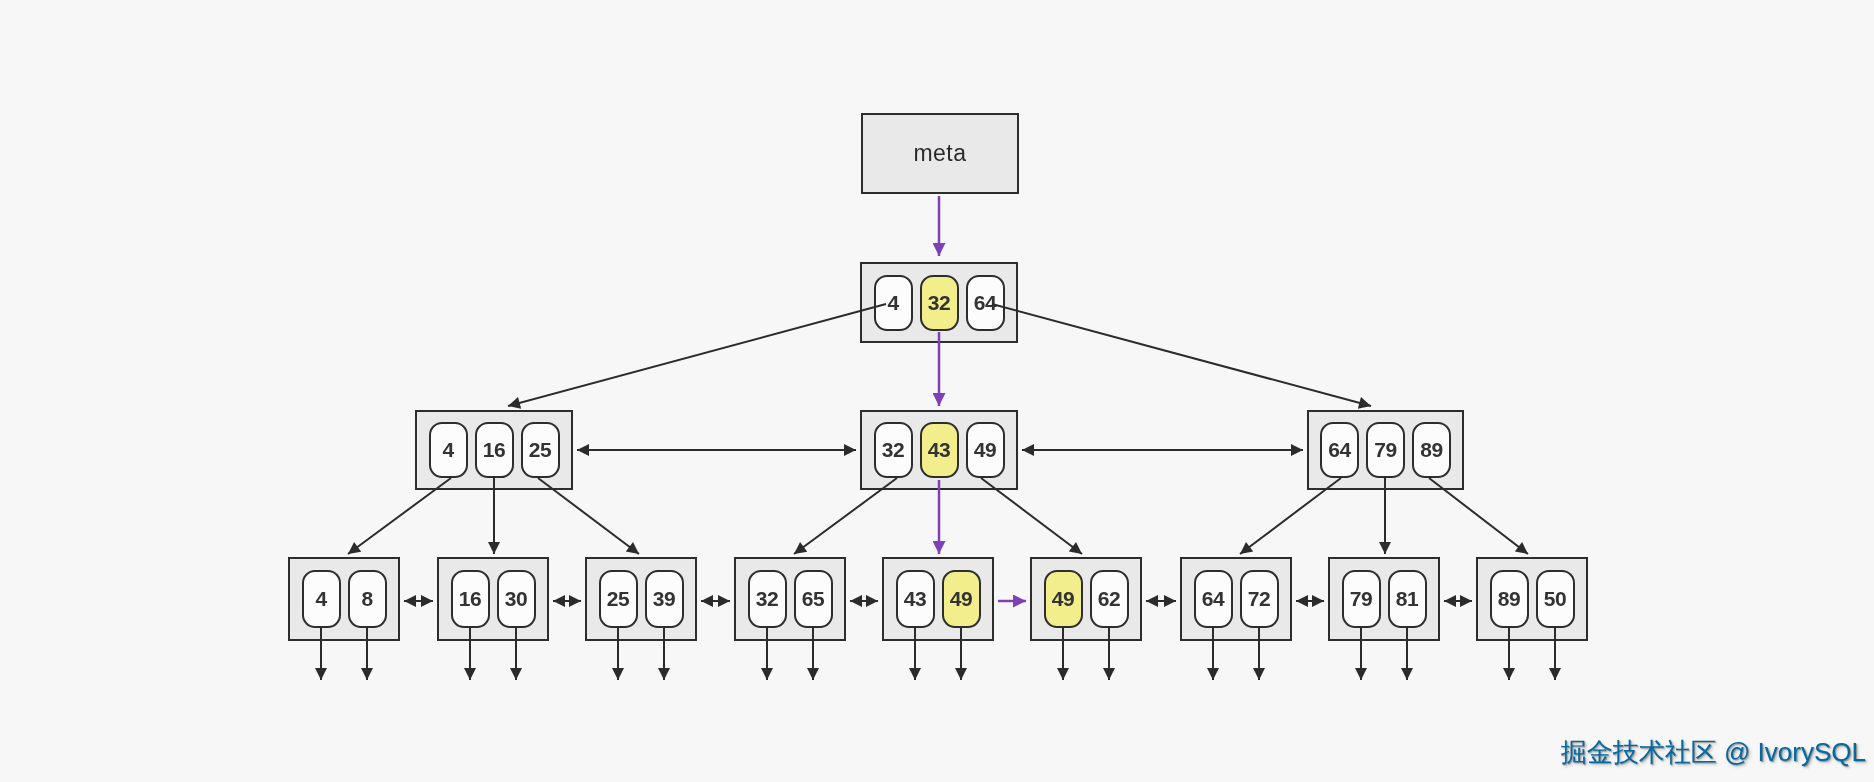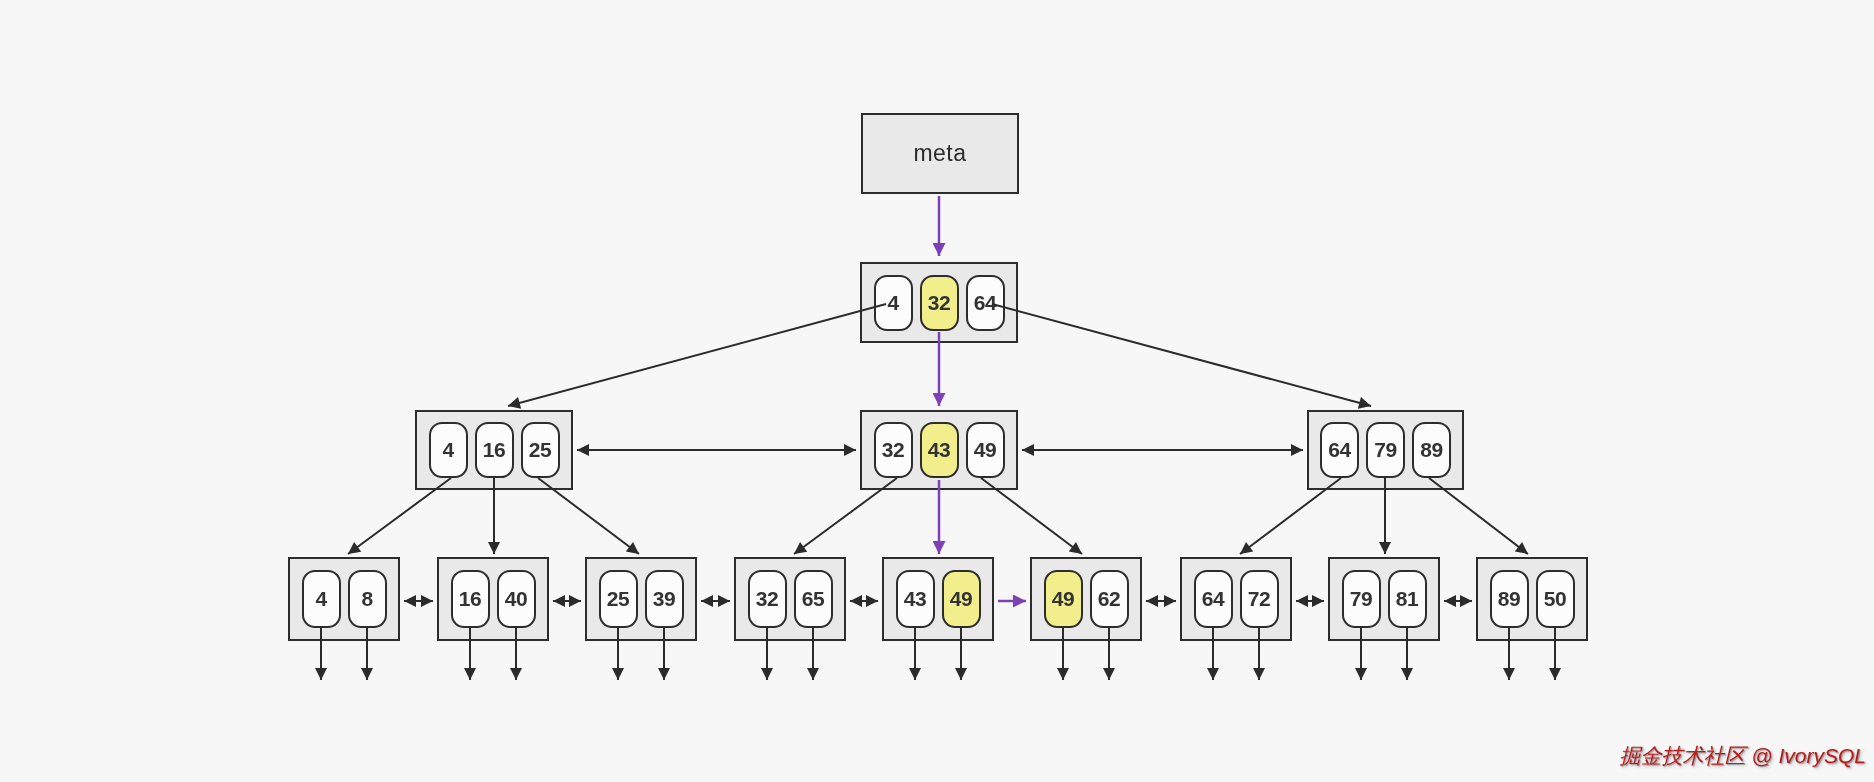--- a/index.html
+++ b/index.html
@@ -58,25 +58,24 @@
   }
   .leaf .cell { height: 58px; }
   .cell.hl { background: #f1ee8b; }
   .edge-b { stroke: #2b2b2b; stroke-width: 2; fill: none; }
   .edge-p { stroke: #7d40b5; stroke-width: 2.5; fill: none; }
   .watermark {
     position: absolute;
     right: 8px;
     bottom: 12px;
     z-index: 3;
-    font-size: 21px;
-    color: #b91c1c;
+    font-size: 26px;
+    color: #0369a1;
     text-shadow: 1px 1px 1px rgba(60,60,60,0.45), 2px 2px 3px rgba(90,90,90,0.35);
     white-space: nowrap;
-    font-style: italic;
   }
 </style>
 </head>
 <body>
 
 <div class="canvas">
 
   <svg class="edges" viewBox="0 0 1874 782" aria-hidden="true">
     <defs>
       <marker id="mb" viewBox="0 0 10 10" refX="10" refY="5" markerWidth="14" markerHeight="12" orient="auto-start-reverse" markerUnits="userSpaceOnUse">
@@ -169,21 +168,21 @@
     <span class="cell">89</span>
   </div>
 
   <div class="node leaf" style="left:288px;top:557px;width:112px;height:84px">
     <span class="cell">4</span>
     <span class="cell">8</span>
   </div>
 
   <div class="node leaf" style="left:437px;top:557px;width:112px;height:84px">
     <span class="cell">16</span>
-    <span class="cell">40</span>
+    <span class="cell">30</span>
   </div>
 
   <div class="node leaf" style="left:585px;top:557px;width:112px;height:84px">
     <span class="cell">25</span>
     <span class="cell">39</span>
   </div>
 
   <div class="node leaf" style="left:734px;top:557px;width:112px;height:84px">
     <span class="cell">32</span>
     <span class="cell">65</span>

